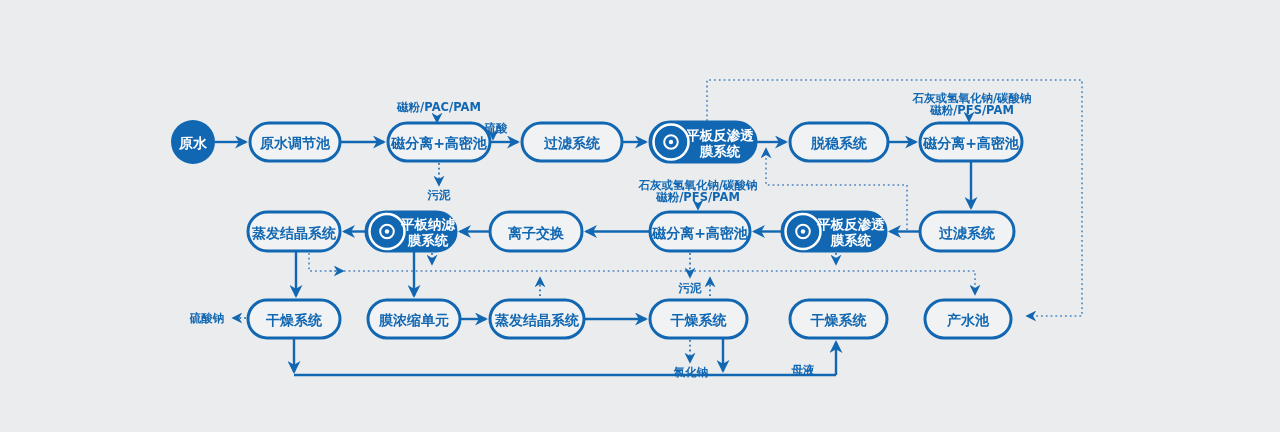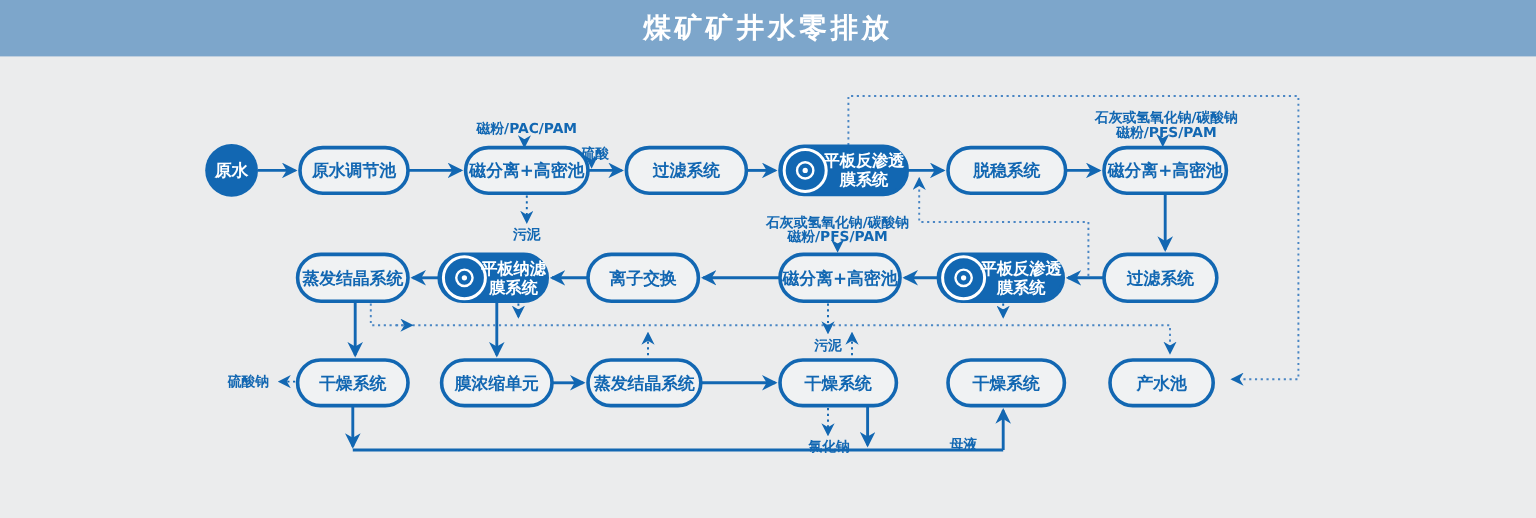--- a/index.html
+++ b/index.html
@@ -40,23 +40,20 @@
   }
   #diagram text {
     font-family: "DejaVu Sans", "Liberation Sans", sans-serif;
     font-weight: 600;
   }
 </style>
 </head>
 <body style="background: rgb(235, 236, 237);">
 
 <div class="stage">
-  <div class="header" id="header-bar" style="background: rgb(125, 166, 203);">
-    <h1>煤矿矿井水零排放</h1>
-  </div>
 
   <svg id="diagram" width="1280" height="432" viewBox="0 0 1280 432" xmlns="http://www.w3.org/2000/svg">
     <defs>
       <marker id="ah-big" viewBox="0 0 10 10" refX="8.5" refY="5" markerUnits="userSpaceOnUse" markerWidth="13" markerHeight="13" orient="auto">
         <path d="M0,0 L10,5 L0,10 L3,5 Z" fill="#1267b2"></path>
       </marker>
       <marker id="ah-small" viewBox="0 0 10 10" refX="8.5" refY="5" markerUnits="userSpaceOnUse" markerWidth="11" markerHeight="11" orient="auto">
         <path d="M0,0 L10,5 L0,10 L3,5 Z" fill="#1267b2"></path>
       </marker>
     </defs>

